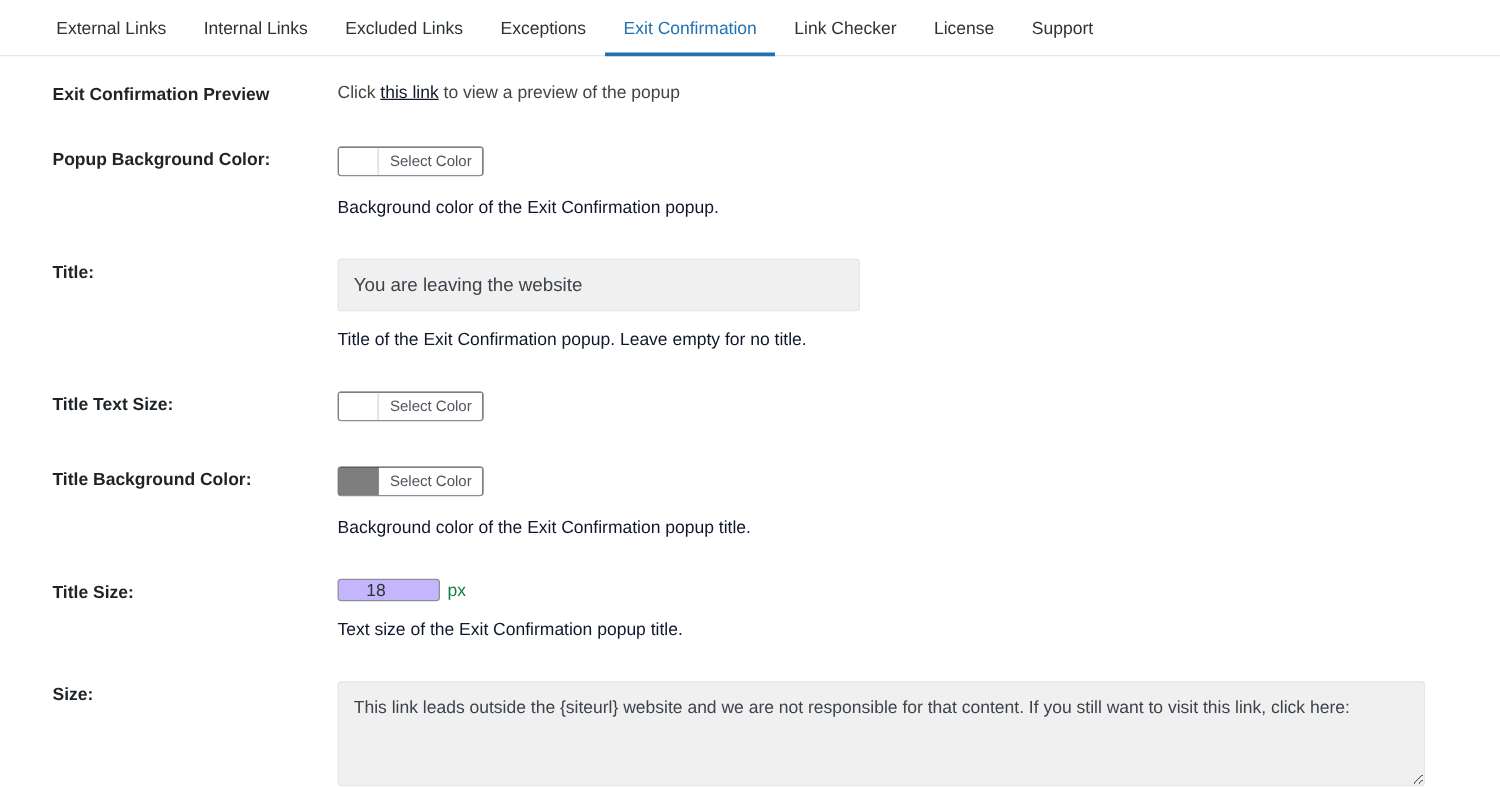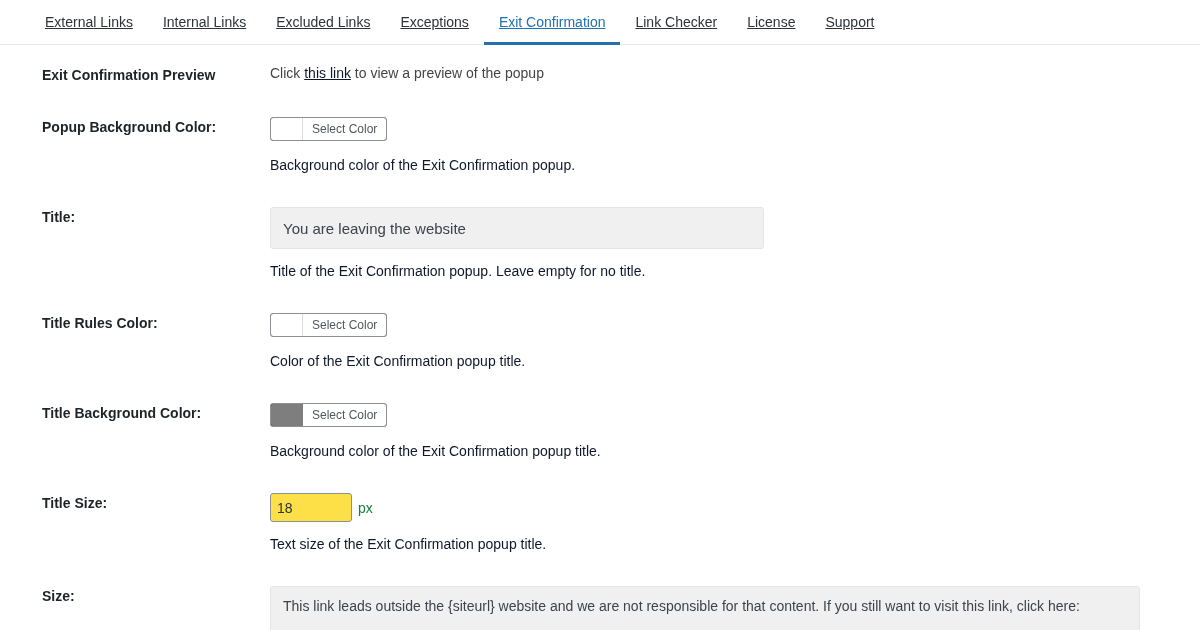--- a/index.html
+++ b/index.html
@@ -20,21 +20,20 @@
     margin-top: 2px;
   }
   .tab {
     padding: 12px 15px 14px 15px;
     font-size: 14px;
     color: #2c3338;
     cursor: pointer;
     position: relative;
     white-space: nowrap;
     font-weight: 500;
-    text-decoration: underline;
   }
   .tab.active {
     color: #2271b1;
   }
   .tab.active::after {
     content: "";
     position: absolute;
     left: 0; right: 0; bottom: -1px;
     height: 3px;
     background: #2271b1;
@@ -82,38 +81,38 @@
     padding: 0 9px;
     display: flex; align-items: center;
     background: #fff;
   }
   .desc {
     margin-top: 14px;
     color: #0f172a;
     font-size: 14px;
   }
   .text-input {
-    width: 494px;
+    width: 418px;
     height: 42px;
     padding: 0 12px;
     font-size: 15px;
     border: 1px solid #e5e5e5;
     background: #f0f0f1;
     color: #3c434a;
     border-radius: 3px;
   }
   .num-input {
     width: 82px;
-    height: 29px;
-    padding: 0 6px;
+    height: 18px;
+    padding: 0 22px;
     font-size: 14px;
     border: 1px solid #8c8f94;
     border-radius: 3px;
     color: #2c3338;
-    background: #fde047;
+    background: #c4b5fd;
   }
   .unit {
     margin-left: 6px;
     color: #15803d;
   }
   .textarea {
     width: 870px;
     height: 84px;
     padding: 10px 12px;
     font-size: 14px;
@@ -163,27 +162,26 @@
 
   <div class="row">
     <div class="label-col">Title:</div>
     <div class="field-col">
       <input class="text-input" type="text" value="You are leaving the website" style="">
       <div class="desc">Title of the Exit Confirmation popup. Leave empty for no title.</div>
     </div>
   </div>
 
   <div class="row">
-    <div class="label-col">Title Rules Color:</div>
+    <div class="label-col">Title Text Size:</div>
     <div class="field-col">
       <div class="color-picker">
         <div class="swatch white"></div>
         <div class="select-color">Select Color</div>
       </div>
-      <div class="desc">Color of the Exit Confirmation popup title.</div>
     </div>
   </div>
 
   <div class="row">
     <div class="label-col">Title Background Color:</div>
     <div class="field-col">
       <div class="color-picker">
         <div class="swatch grey"></div>
         <div class="select-color">Select Color</div>
       </div>

